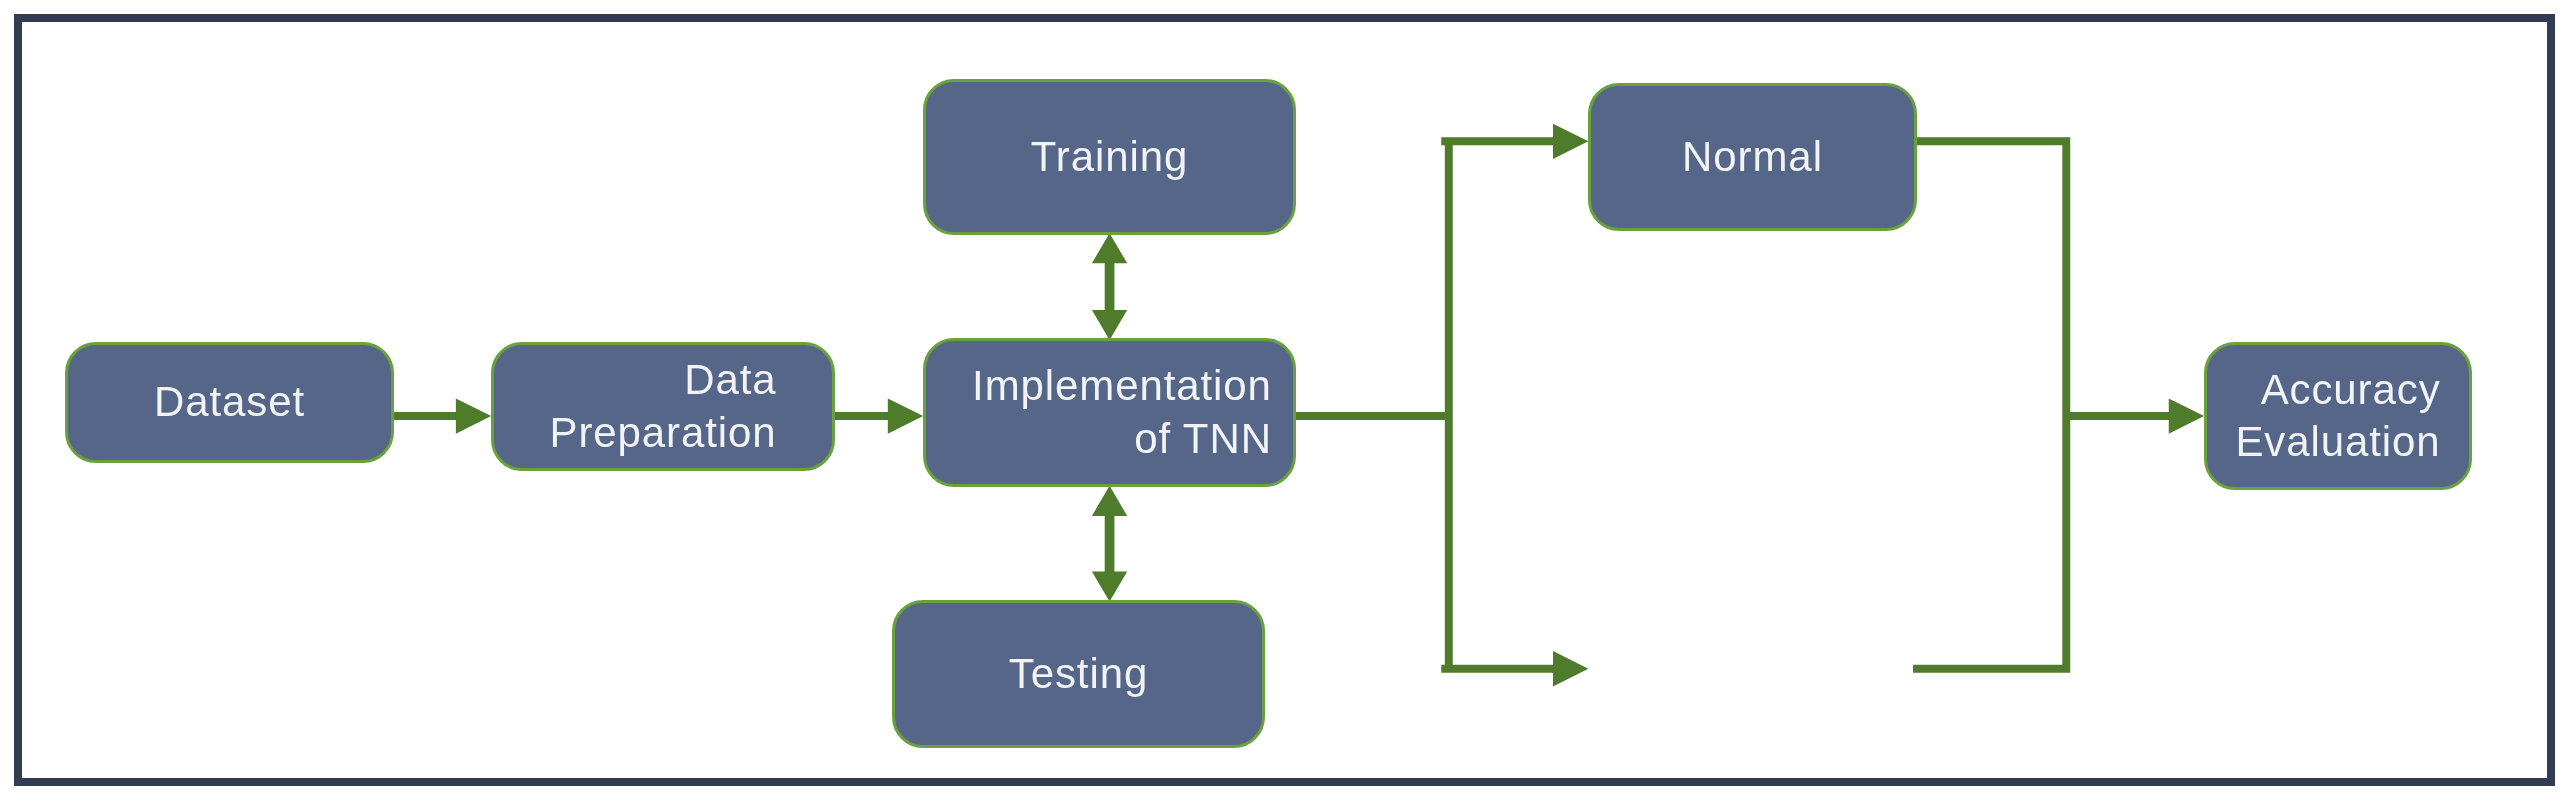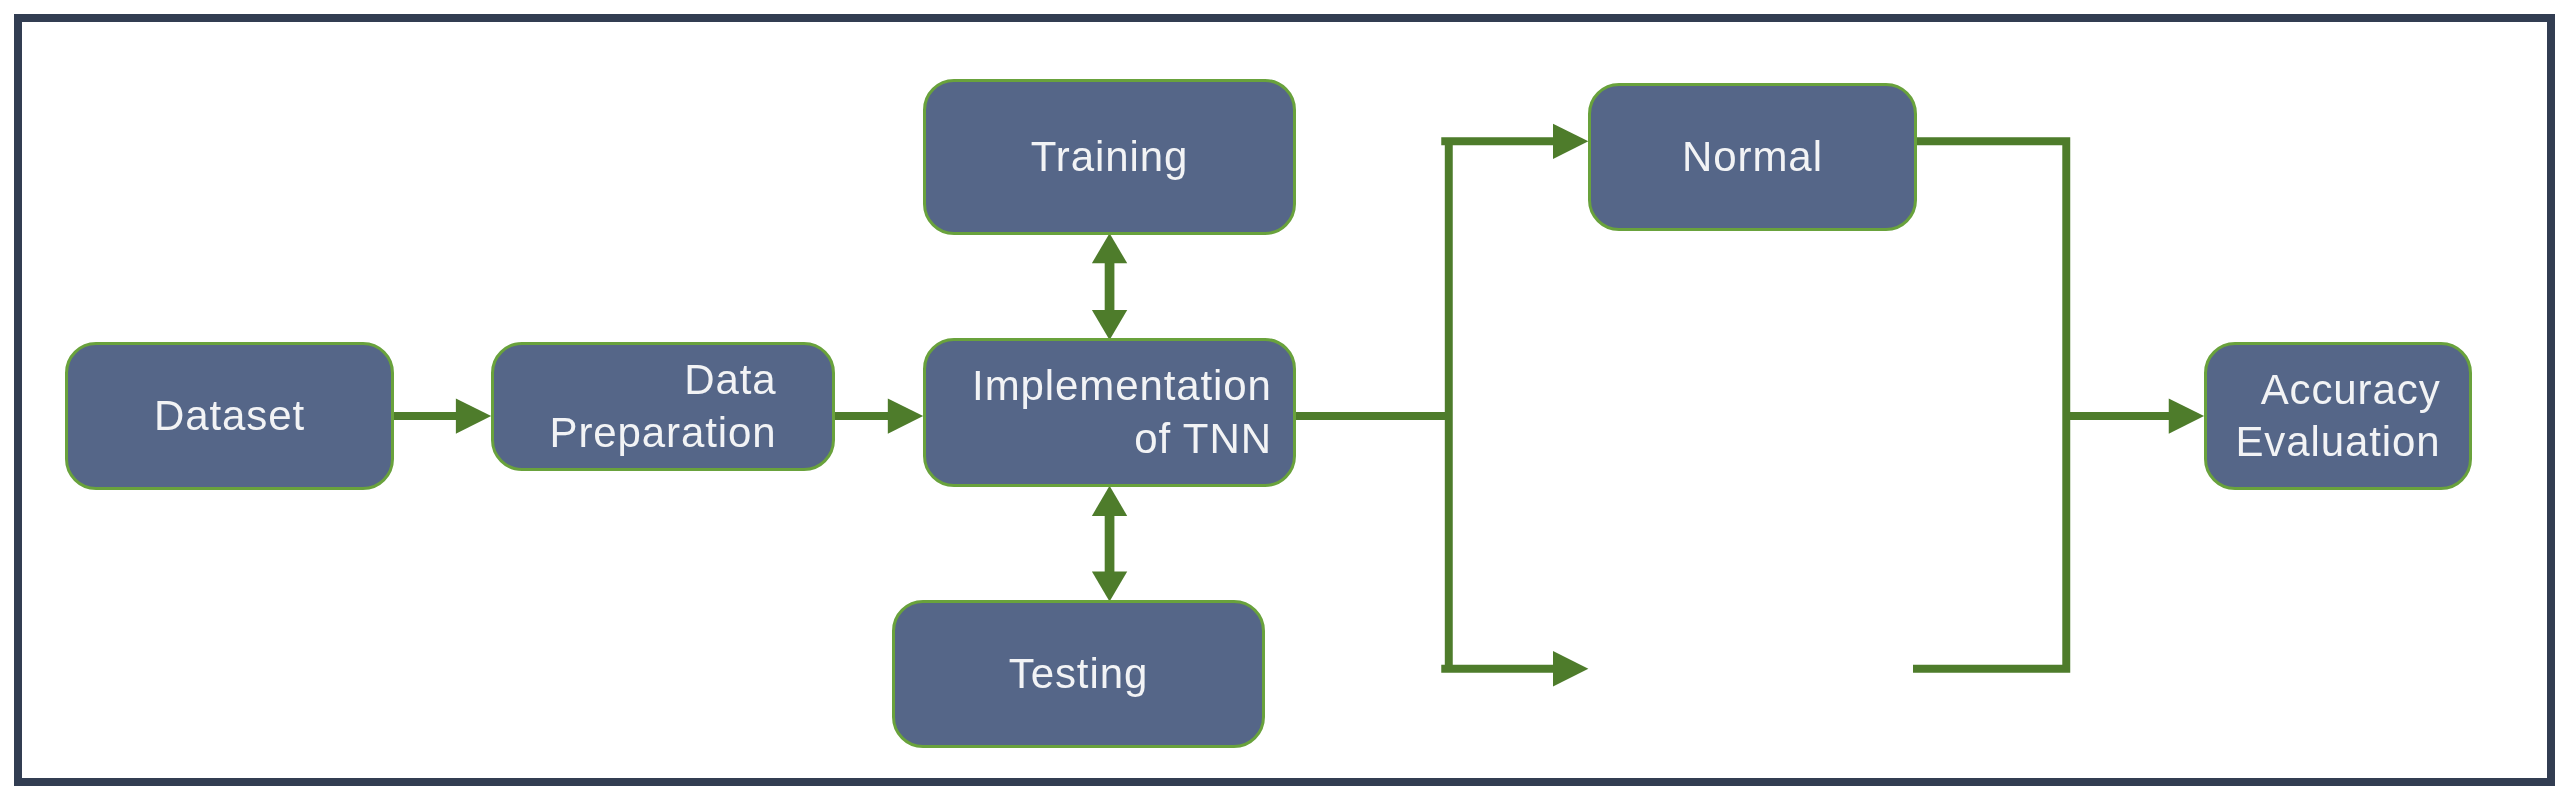--- a/index.html
+++ b/index.html
@@ -97,21 +97,21 @@
       <polygon points="1798,160 1758,140 1758,180"></polygon>
       <polygon points="1798,757 1758,737 1758,777"></polygon>
     </g>
 
     <g>
       <path d="M2170 160 H2339 M2339 160 V757 M2170 757 H2339 M2339 471 H2455"></path>
       <polygon points="2495,471 2455,451 2455,491"></polygon>
     </g>
   </svg>
 
-  <div class="node" style="left:65px;  top:342px; width:329px; height:148px;">Dataset</div>
+  <div class="node" style="left:65px;  top:342px; width:329px; height:121px;">Dataset</div>
 
   <div class="node" style="left:491px; top:342px; width:344px; height:129px;">Data
 Preparation</div>
 
   <div class="node" style="left:923px; top:79px; width:373px; height:156px;">Training</div>
 
   <div class="node" style="left:923px; top:338px; width:373px; height:149px;padding-left:25px;">Implementation
 of TNN</div>
 
   <div class="node" style="left:892px; top:600px; width:373px; height:148px;">Testing</div>

